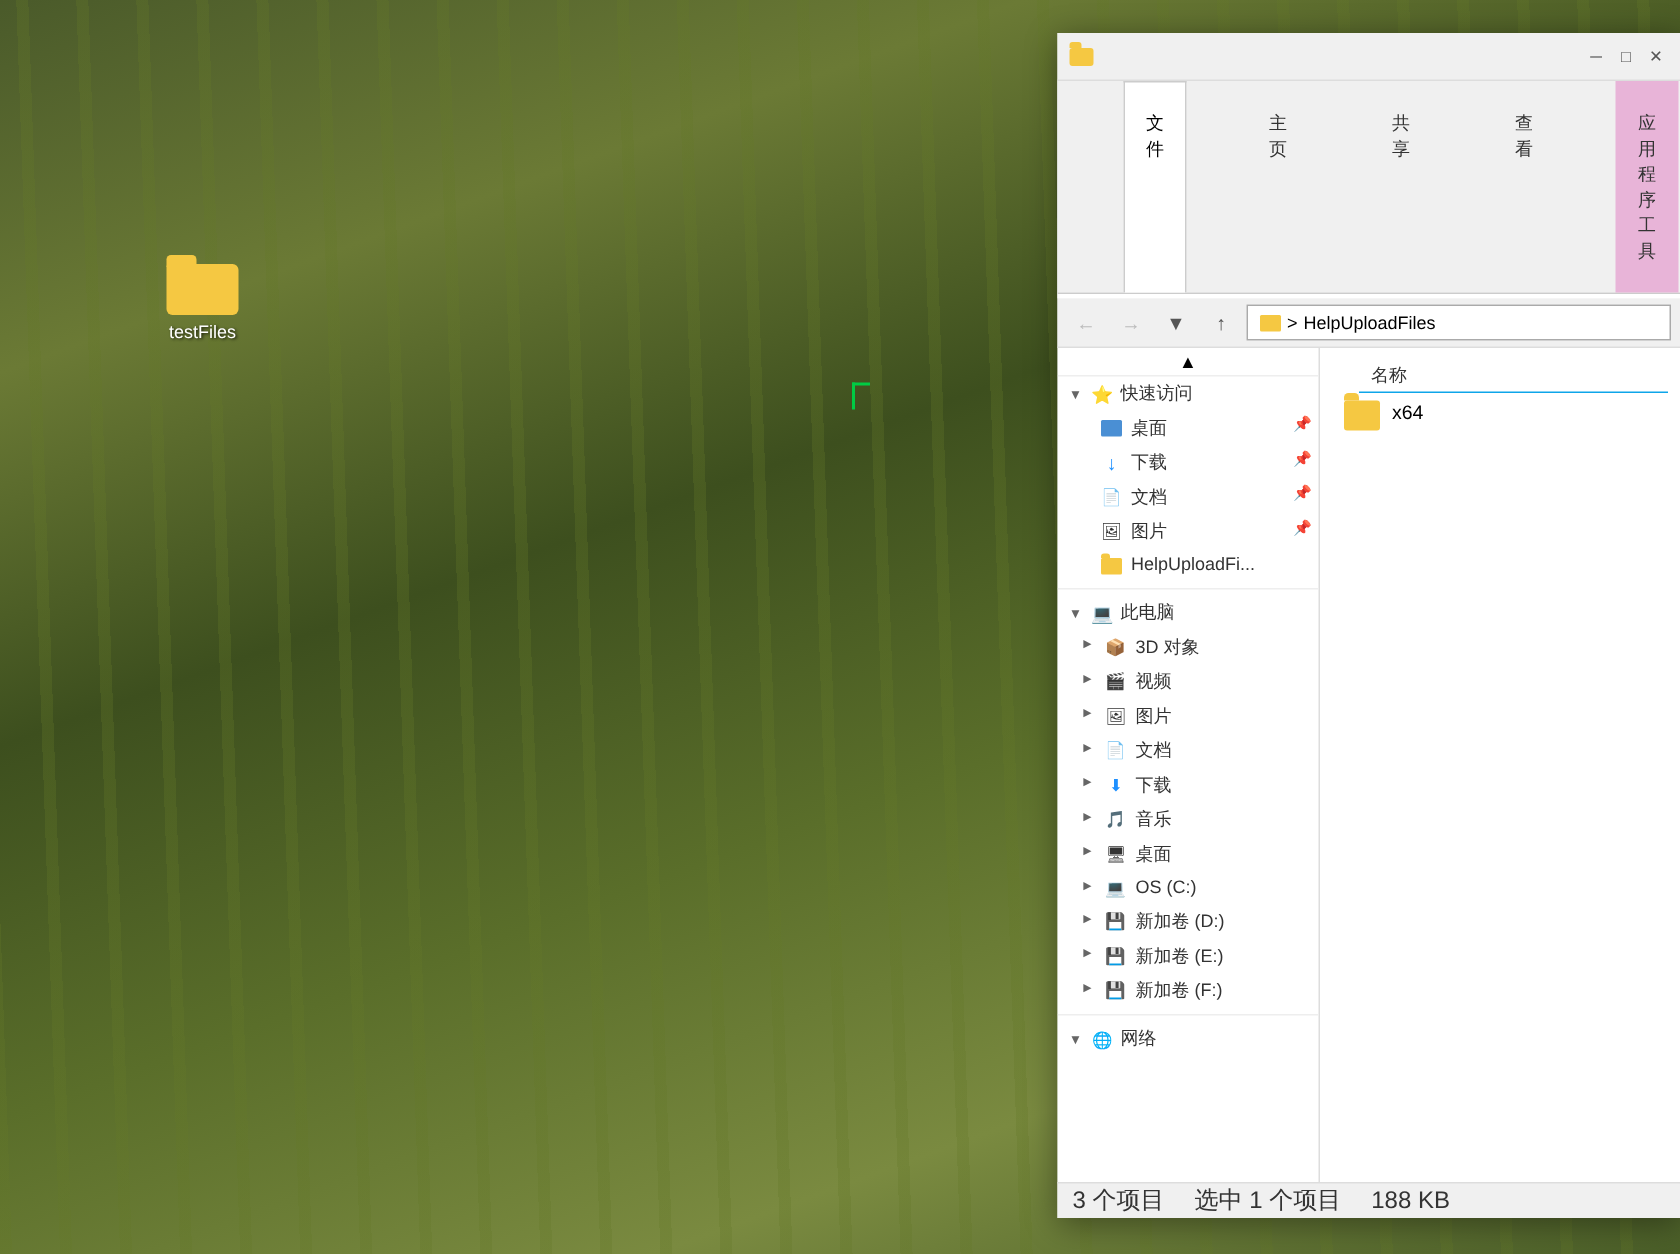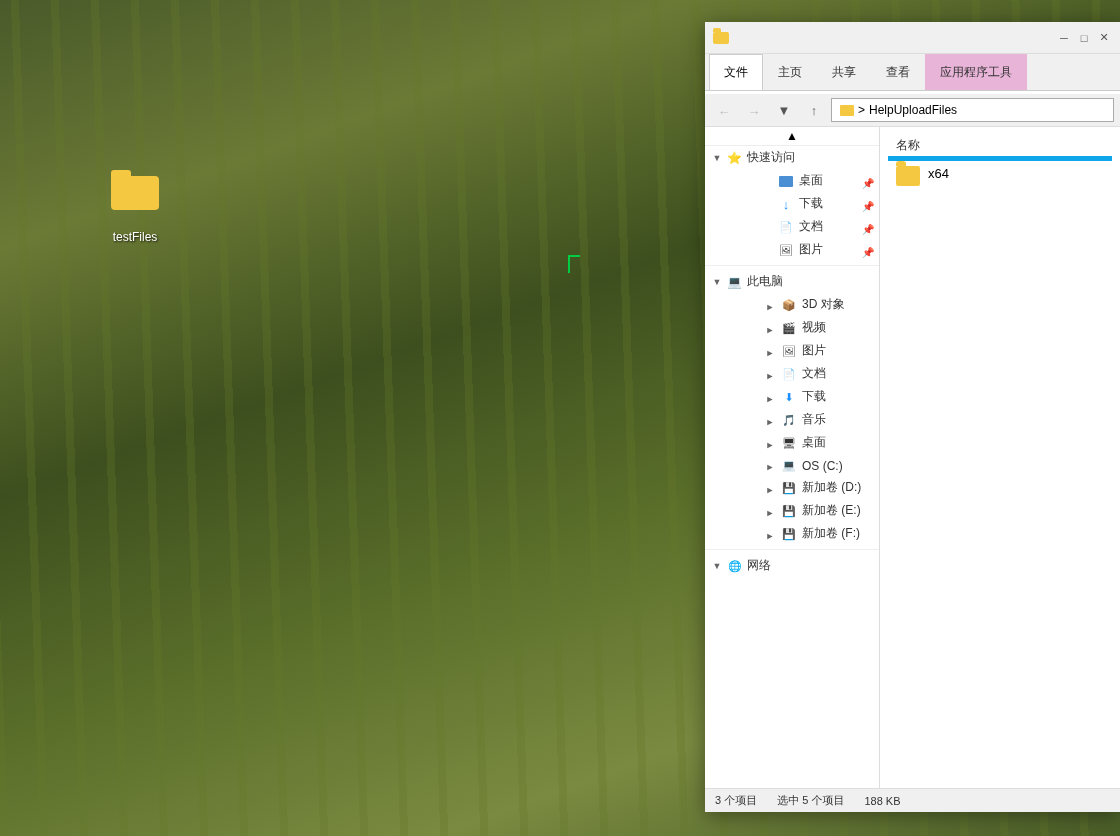--- a/index.html
+++ b/index.html
@@ -26,21 +26,21 @@
         );
     }
 
     .desktop-icon {
       position: absolute;
       top: 170px;
       left: 100px;
       display: flex;
       flex-direction: column;
       align-items: center;
-      gap: 20px;
+      gap: 4px;
       cursor: pointer;
       width: 70px;
     }
 
     .folder-icon-large {
       width: 48px;
       height: 40px;
       position: relative;
     }
 
@@ -157,27 +157,28 @@
     }
 
     .ribbon-tabs {
       display: flex;
       gap: 0;
       padding: 0 4px;
       background: #f0f0f0;
     }
 
     .ribbon-tab {
-      padding: 9px 14px;
+      padding: 19px 14px;
       font-size: 12px;
       cursor: pointer;
       border: 1px solid transparent;
       border-bottom: none;
       background: transparent;
       color: #333;
+      margin-left: 40px;
     }
 
     .ribbon-tab.active {
       background: #fff;
       border-color: #ccc;
       border-bottom-color: #fff;
       color: #000;
     }
 
     .ribbon-tab.manage {
@@ -280,28 +281,27 @@
       width: 16px;
       height: 16px;
       flex-shrink: 0;
       display: flex;
       align-items: center;
       justify-content: center;
     }
 
     .nav-item {
       display: flex;
-      align-items: flex-end;
+      align-items: flex-start;
       padding: 3px 4px 3px 28px;
       gap: 5px;
       cursor: pointer;
       color: #333;
       user-select: none;
       position: relative;
-      margin-left: 45px;
     }
 
     .nav-item .pin-icon {
       position: absolute;
       right: 4px;
       color: #666;
       font-size: 10px;
     }
 
     .nav-item-icon {
@@ -352,22 +352,23 @@
       background: #fff;
       padding: 8px;
     }
 
     .col-header {
       display: flex;
       align-items: center;
       padding: 2px 8px;
       font-size: 12px;
       color: #333;
-      border-bottom: 5px solid #0ea5e9;
+      border-bottom: 1px solid #0ea5e9;
       font-weight: normal;
+      margin-left: 18px;
     }
 
     .file-item {
       display: flex;
       align-items: flex-start;
       padding: 5px 8px;
       gap: 8px;
       cursor: pointer;
       border-radius: 2px;
     }
@@ -431,21 +432,21 @@
     }
 
     
     .status-bar {
       height: 24px;
       background: #f0f0f0;
       border-top: 1px solid #ddd;
       display: flex;
       align-items: center;
       padding: 0 10px;
-      font-size: 11px;
+      font-size: 16px;
       color: #333;
       gap: 20px;
       flex-shrink: 0;
     }
 
     
     .nav-pane::-webkit-scrollbar,
     .file-pane::-webkit-scrollbar { width: 8px; }
     .nav-pane::-webkit-scrollbar-track,
     .file-pane::-webkit-scrollbar-track { background: #f5f5f5; }
@@ -553,20 +554,26 @@
       </div>
 
       <div class="nav-item">
         <div class="nav-item-icon">
           <span style="font-size:11px;">🖼</span>
         </div>
         <span>图片</span>
         <span class="pin-icon">📌</span>
       </div>
 
+      <div class="nav-item">
+        <div class="nav-item-icon">
+          <div class="folder-yellow"></div>
+        </div>
+        <span>HelpUploadFi...</span>
+      </div>
 
 
       <div class="divider-line"></div>
 
       <div class="nav-section-header">
         <span class="expand-icon">▼</span>
         <div class="nav-section-icon">
           <span style="font-size:12px;">💻</span>
         </div>
         <span>此电脑</span>
@@ -682,17 +689,17 @@
         <span>x64</span>
       </div>
 
 
 
     </div>
   </div>
 
   <div class="status-bar">
     <span>3 个项目</span>
-    <span>选中 5 个项目</span>
+    <span>选中 1 个项目</span>
     <span>188 KB</span>
   </div>
 
 </div>
 
 </body></html>

